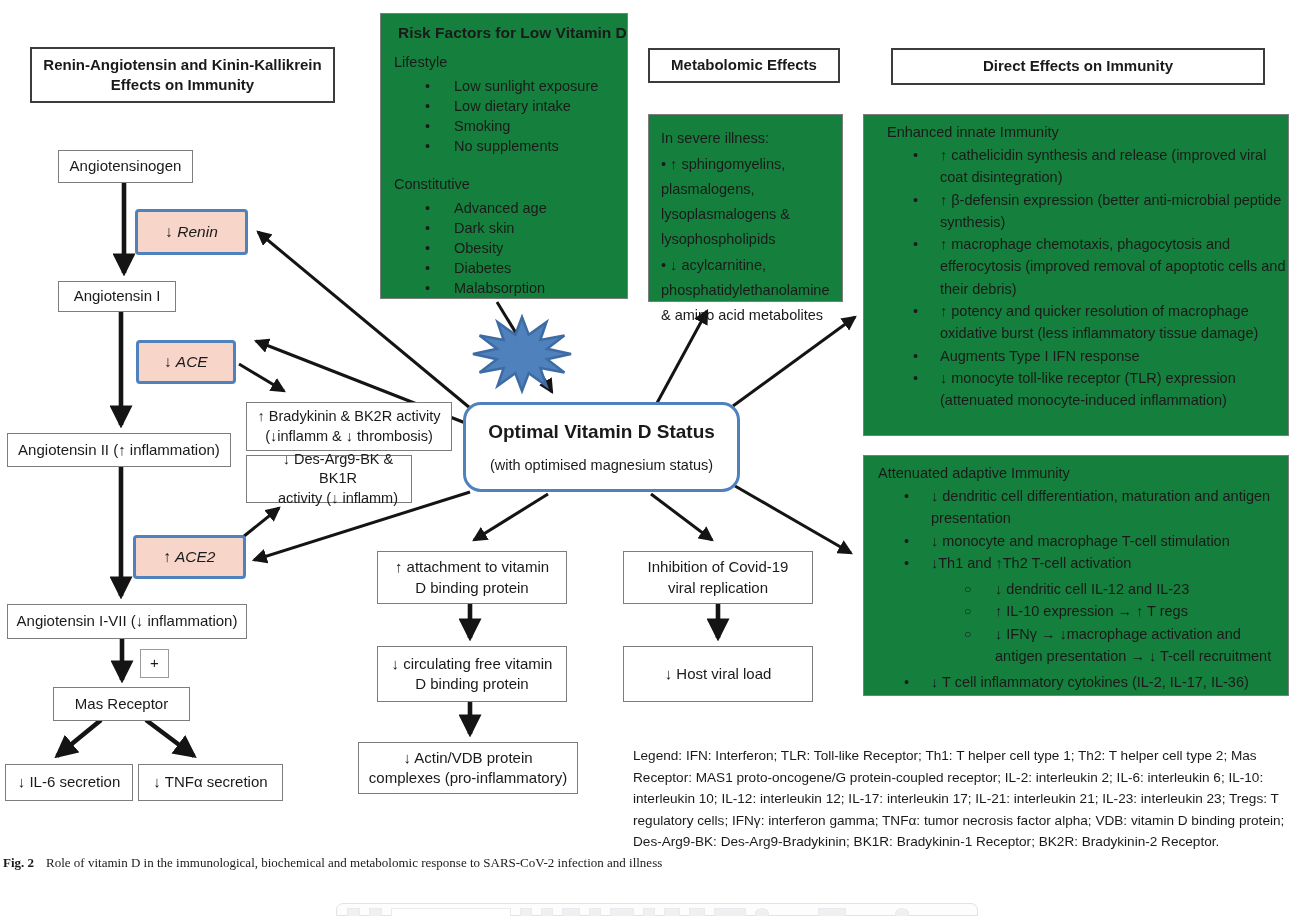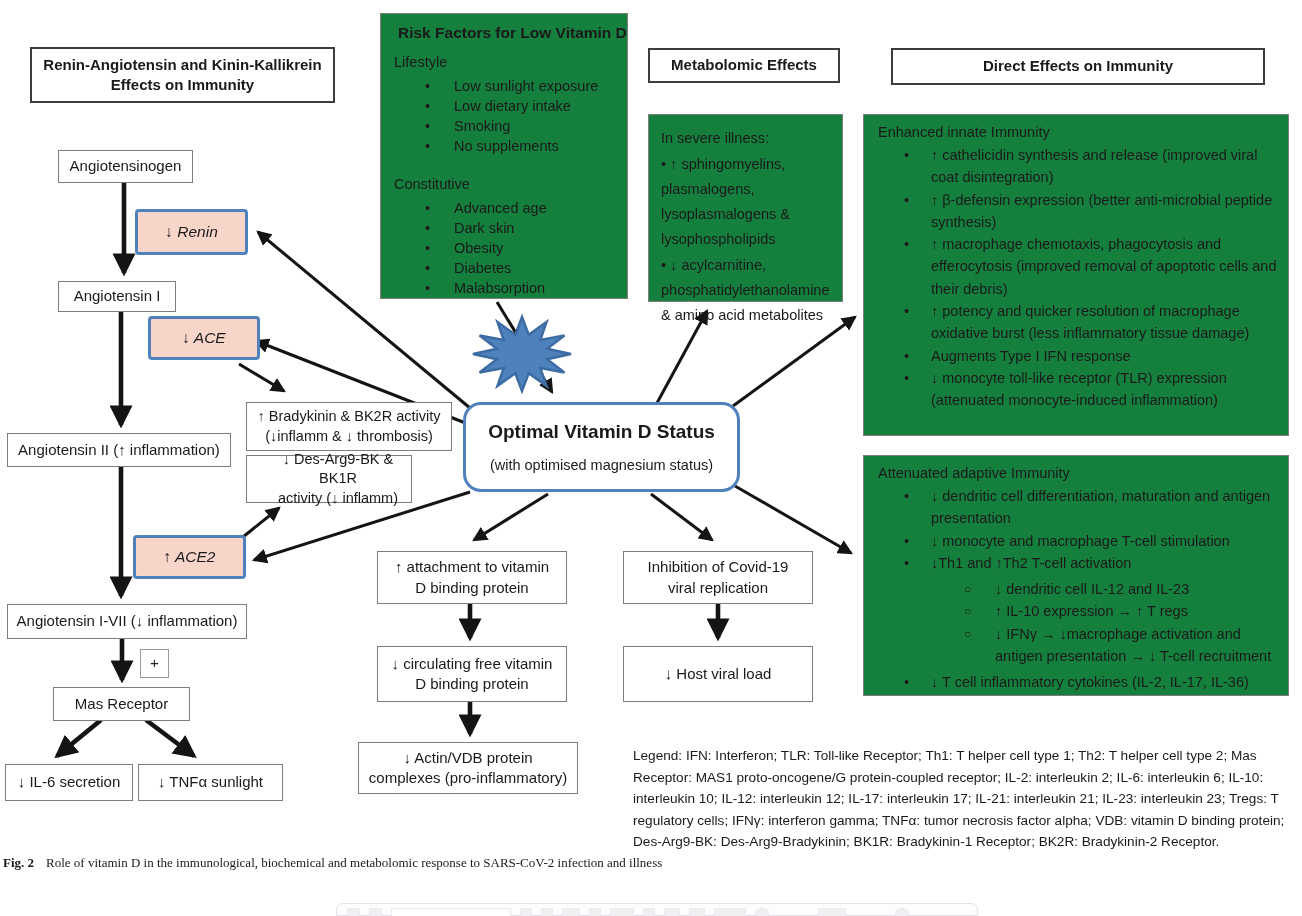--- a/index.html
+++ b/index.html
@@ -106,21 +106,21 @@
       <li>Malabsorption</li>
     </ul>
   </div>
 
   <div class="panel metap" style="left:648px;top:114px;width:195px;height:188px;padding:10px 12px;">
     <p>In severe illness:</p>
     <p>• ↑ sphingomyelins, plasmalogens, lysoplasmalogens &amp; lysophospholipids</p>
     <p>• ↓ acylcarnitine, phosphatidylethanolamine &amp; amino acid metabolites</p>
   </div>
 
-  <div class="panel" style="left:863px;top:114px;width:426px;height:322px;">
+  <div class="panel" style="left:863px;top:114px;width:426px;height:322px;padding-left:9px;">
     <div class="ptitle">Enhanced innate Immunity</div>
     <ul class="blist">
       <li>↑ cathelicidin synthesis and release (improved viral coat disintegration)</li>
       <li>↑ β-defensin expression (better anti-microbial peptide synthesis)</li>
       <li>↑ macrophage chemotaxis, phagocytosis and efferocytosis (improved removal of apoptotic cells and their debris)</li>
       <li>↑ potency and quicker resolution of macrophage oxidative burst (less inflammatory tissue damage)</li>
       <li>Augments Type I IFN response</li>
       <li>↓ monocyte toll-like receptor (TLR) expression (attenuated monocyte-induced inflammation)</li>
     </ul>
   </div>
@@ -144,21 +144,21 @@
 
   <div class="box" style="left:58px;top:150px;width:135px;height:33px;">
     <div>Angiotensinogen</div>
   </div>
   <div class="box pink" style="left:135px;top:209px;width:113px;height:46px;">
     <div>↓ Renin</div>
   </div>
   <div class="box" style="left:58px;top:281px;width:118px;height:31px;text-align:center;">
     <div>Angiotensin I</div>
   </div>
-  <div class="box pink" style="left:136px;top:316px;width:112px;height:44px;margin-left:12px;">
+  <div class="box pink" style="left:136px;top:340px;width:100px;height:44px;">
     <div>↓ ACE</div>
   </div>
   <div class="box" style="left:7px;top:433px;width:224px;height:34px;">
     <div>Angiotensin II (↑ inflammation)</div>
   </div>
   <div class="box" style="left:246px;top:402px;width:206px;height:49px;font-size:14.5px;">
     <div>↑ Bradykinin &amp; BK2R activity</div>
     <div>(↓inflamm &amp; ↓ thrombosis)</div>
   </div>
   <div class="box" style="left:246px;top:455px;width:166px;height:48px;font-size:14.5px;padding-left:18px;">
@@ -174,21 +174,21 @@
   <div class="box plusbox" style="left:140px;top:649px;width:29px;height:29px;">
     <div>+</div>
   </div>
   <div class="box" style="left:53px;top:687px;width:137px;height:34px;">
     <div>Mas Receptor</div>
   </div>
   <div class="box" style="left:5px;top:764px;width:128px;height:37px;">
     <div>↓ IL-6 secretion</div>
   </div>
   <div class="box" style="left:138px;top:764px;width:145px;height:37px;">
-    <div>↓ TNFα sunlight</div>
+    <div>↓ TNFα secretion</div>
   </div>
 
   <div class="box central" style="left:463px;top:402px;width:277px;height:90px;">
     <div class="t">Optimal Vitamin D Status</div>
     <div class="s">(with optimised magnesium status)</div>
   </div>
 
   <div class="box" style="left:377px;top:551px;width:190px;height:53px;">
     <div>↑ attachment to vitamin</div>
     <div>D binding protein</div>

